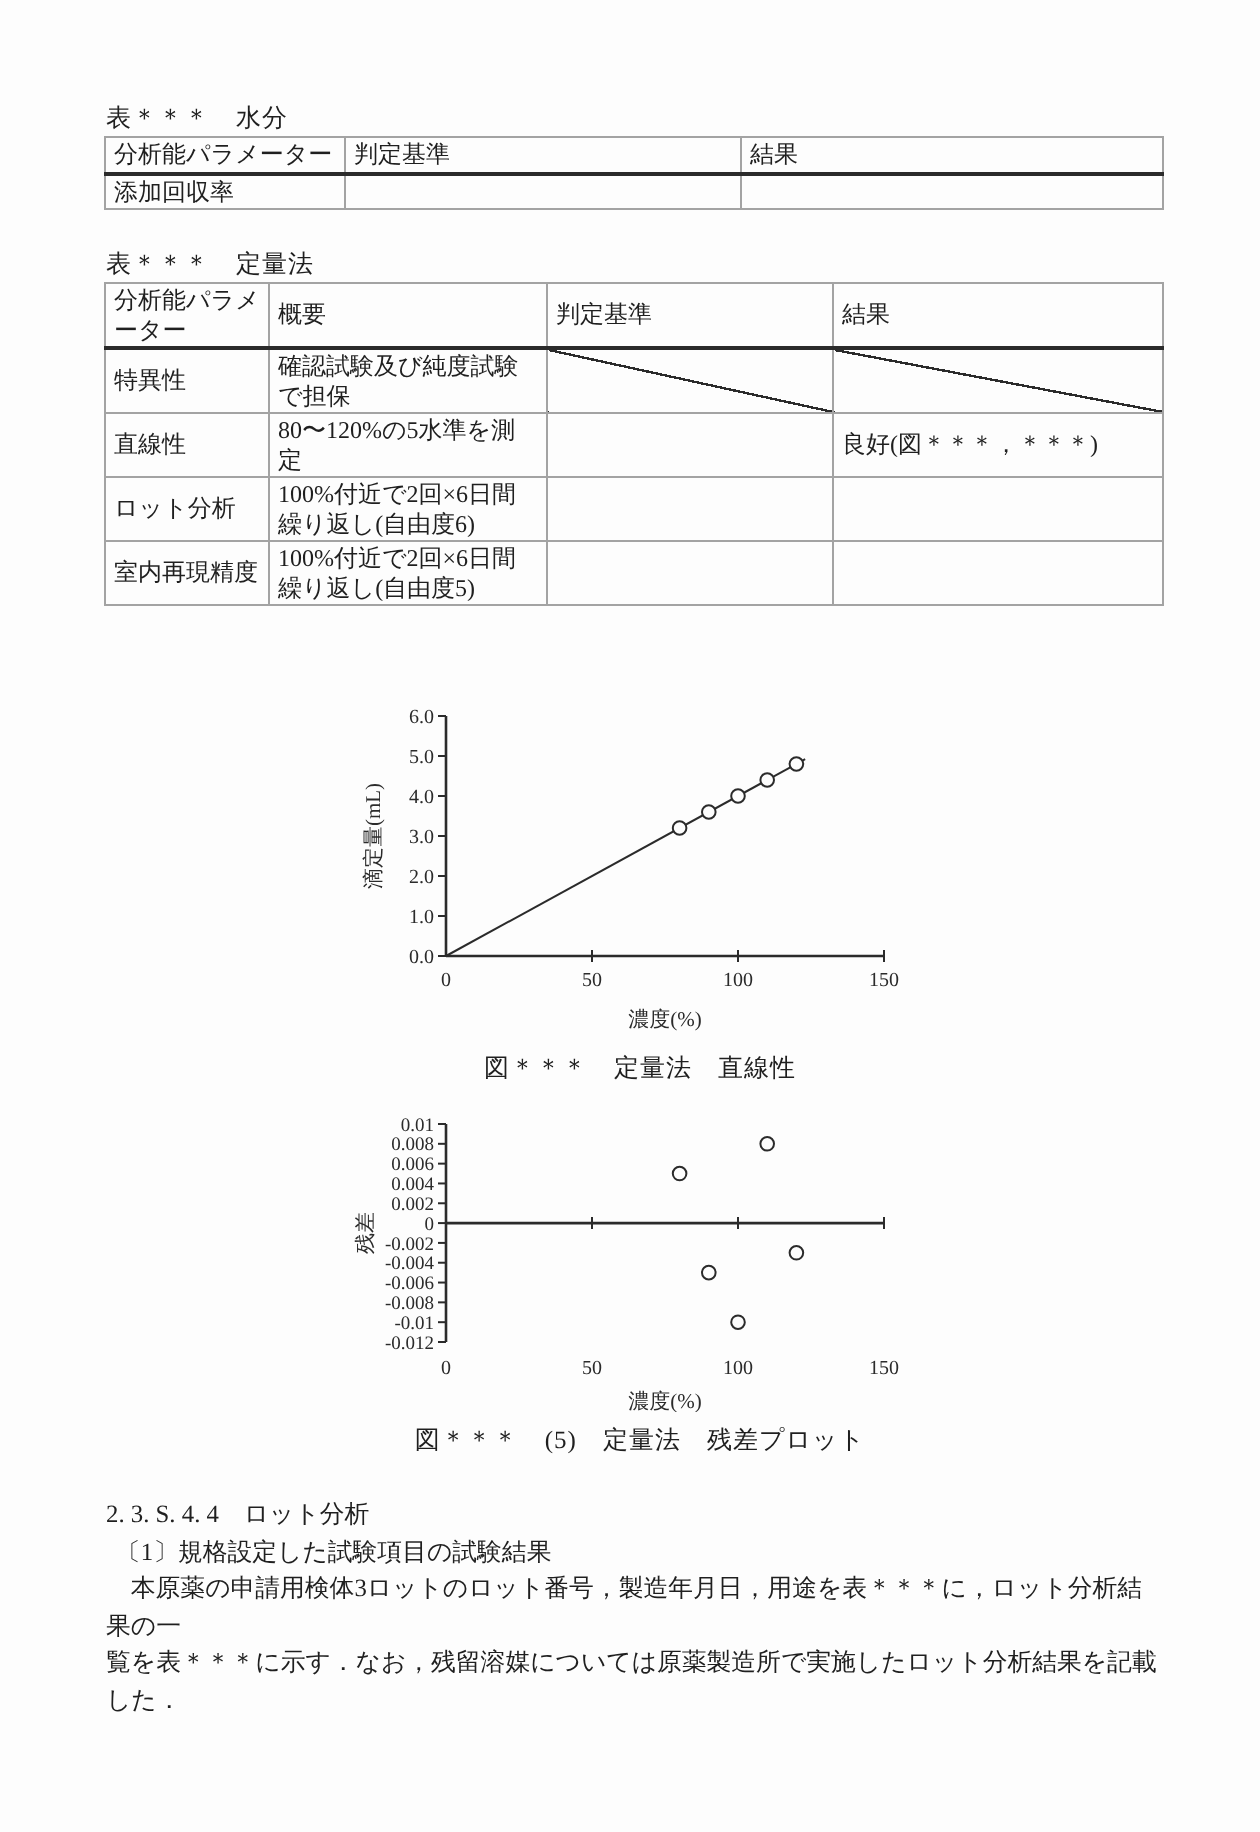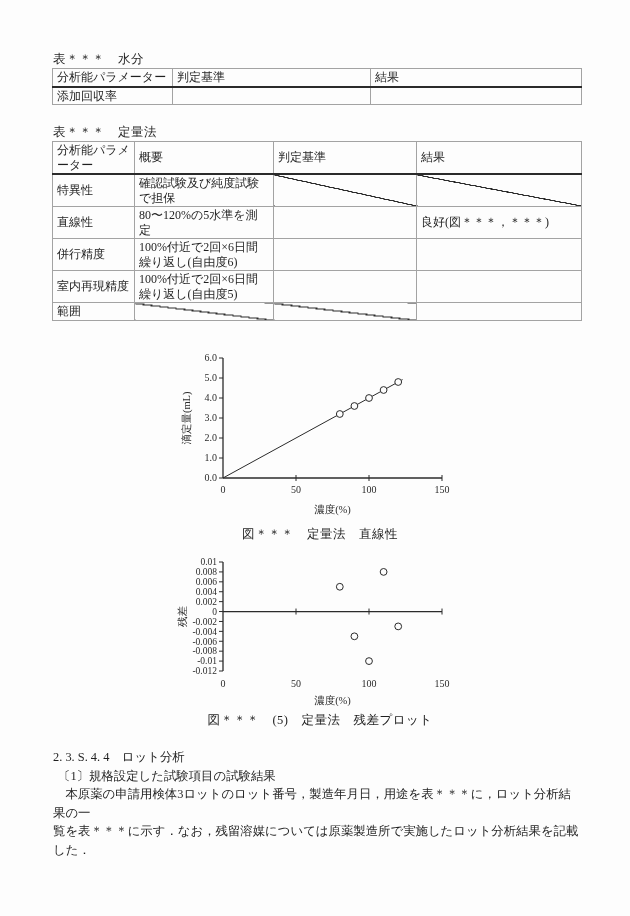--- a/index.html
+++ b/index.html
@@ -89,35 +89,29 @@
       <td class="diag"></td>
       <td class="diag"></td>
     </tr>
     <tr style="height:17px">
       <td>直線性</td>
       <td>80〜120%の5水準を測定</td>
       <td></td>
       <td>良好(図＊＊＊，＊＊＊)</td>
     </tr>
     <tr style="height:30px">
-      <td>併行精度</td>
+      <td>ロット分析</td>
       <td>100%付近で2回×6日間繰り返し(自由度6)</td>
       <td></td>
       <td></td>
     </tr>
     <tr style="height:31px">
       <td>室内再現精度</td>
       <td>100%付近で2回×6日間繰り返し(自由度5)</td>
       <td></td>
-      <td></td>
-    </tr>
-    <tr style="height:17px">
-      <td>範囲</td>
-      <td class="diag"></td>
-      <td class="diag"></td>
       <td></td>
     </tr>
   </tbody>
     </table>
 
   <div class="fig" style="left:160px; top:350px;">
     <svg id="chart1" width="320" height="170">
         <line x1="63" y1="8" x2="63" y2="128" stroke="#2b2b2b" stroke-width="1.3"></line>
         <line x1="63" y1="128" x2="282" y2="128" stroke="#2b2b2b" stroke-width="1.3"></line>
         <line x1="59" y1="128" x2="63" y2="128" stroke="#2b2b2b" stroke-width="1"></line>

